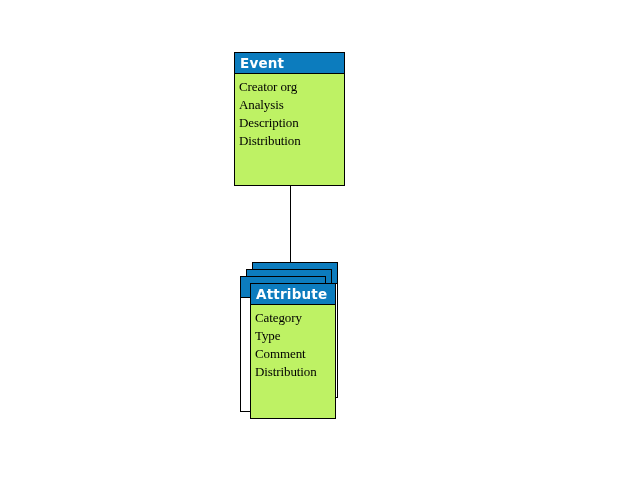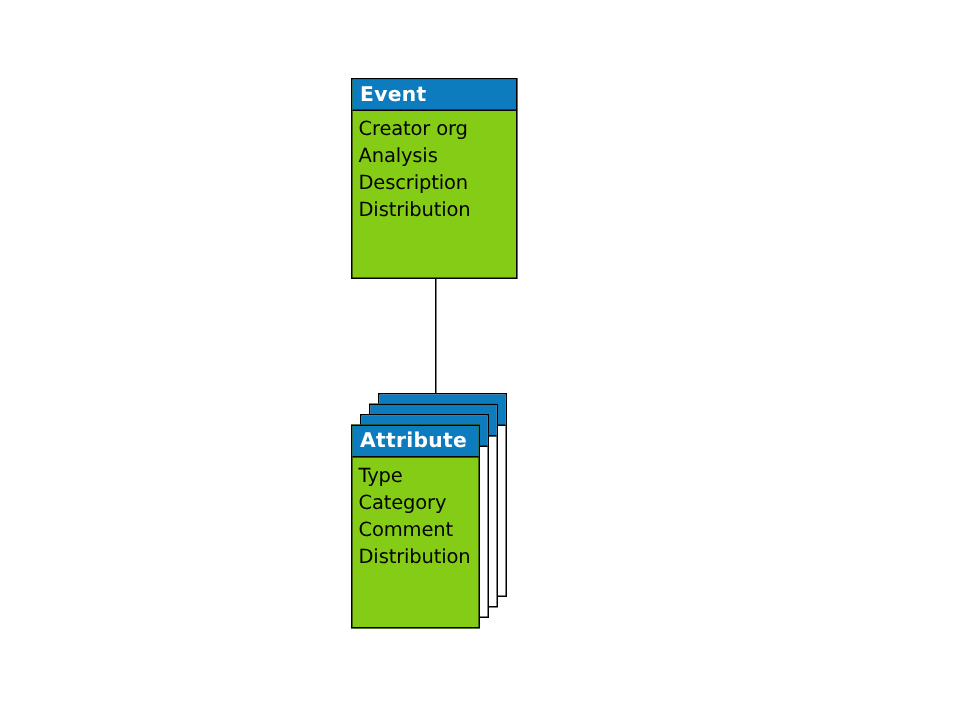--- a/index.html
+++ b/index.html
@@ -18,21 +18,21 @@
     position: relative;
     width: 640px;
     height: 480px;
     background: #ffffff;
   }
 
   
   .card {
     position: absolute;
     box-sizing: border-box;
-    background: #84cc16;
+    background: #bef264;
     border: 1px solid #000000;
   }
   .card-header {
     box-sizing: border-box;
     background: #0c7cbe;
     color: #ffffff;
     font-weight: bold;
     font-size: 13.5px;
     line-height: 20px;
     height: 21px;
@@ -45,20 +45,21 @@
   .card-body {
     box-sizing: border-box;
     padding: 4px 0 4px 4px;
   }
   .field {
     font-size: 13px;
     line-height: 18px;
     color: #000000;
     white-space: nowrap;
     letter-spacing: -0.1px;
+    font-family: Liberation Serif, serif;
   }
 
   
   #event-card {
     left: 234px;
     top: 52px;
     width: 111px;
     height: 134px;
   }
 
@@ -93,21 +94,21 @@
     height: 21px;
     background: #0c7cbe;
     border-bottom: 1px solid #000000;
   }
   
   #layer-3 { left: 18px; top: 0px;  z-index: 1; }
   #layer-2 { left: 12px; top: 7px;  z-index: 2; }
   #layer-1 { left: 6px;  top: 14px; z-index: 3; }
 
   #attribute-card {
-    left: 0px;
+    left: 16px;
     top: 21px;
     width: 86px;
     height: 136px;
     z-index: 4;
   }
 </style>
 </head>
 <body>
 
 <div id="canvas">
@@ -132,22 +133,22 @@
     <div class="stack-layer" id="layer-2">
       <div class="layer-head"></div>
     </div>
     <div class="stack-layer" id="layer-1">
       <div class="layer-head"></div>
     </div>
 
     <div class="card" id="attribute-card">
       <div class="card-header">Attribute</div>
       <div class="card-body">
+        <div class="field">Category</div>
         <div class="field">Type</div>
-        <div class="field">Category</div>
         <div class="field">Comment</div>
         <div class="field">Distribution</div>
       </div>
     </div>
 
   </div>
 
 </div>
 
 </body></html>

